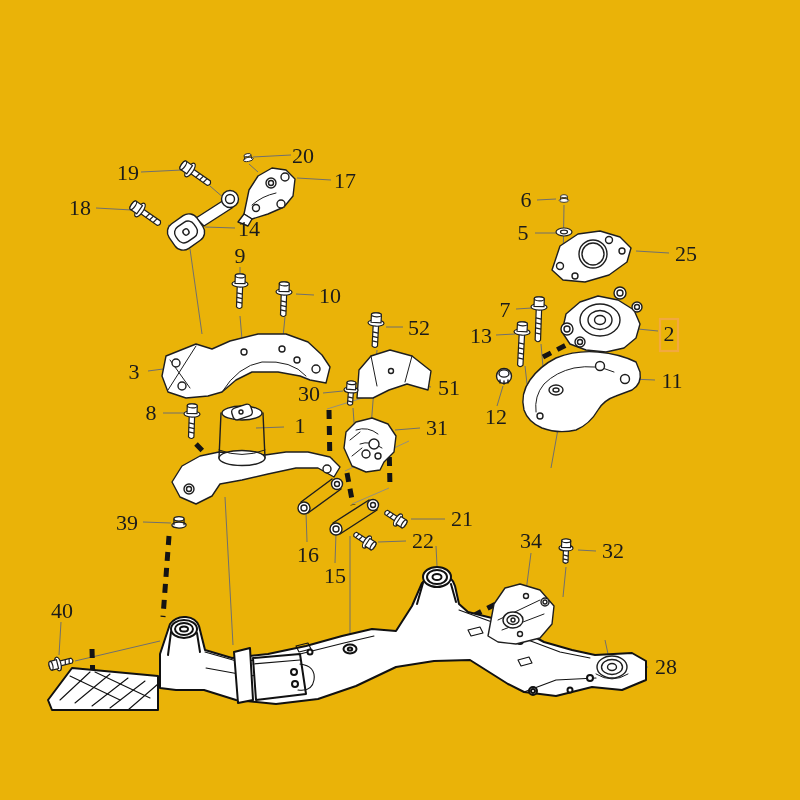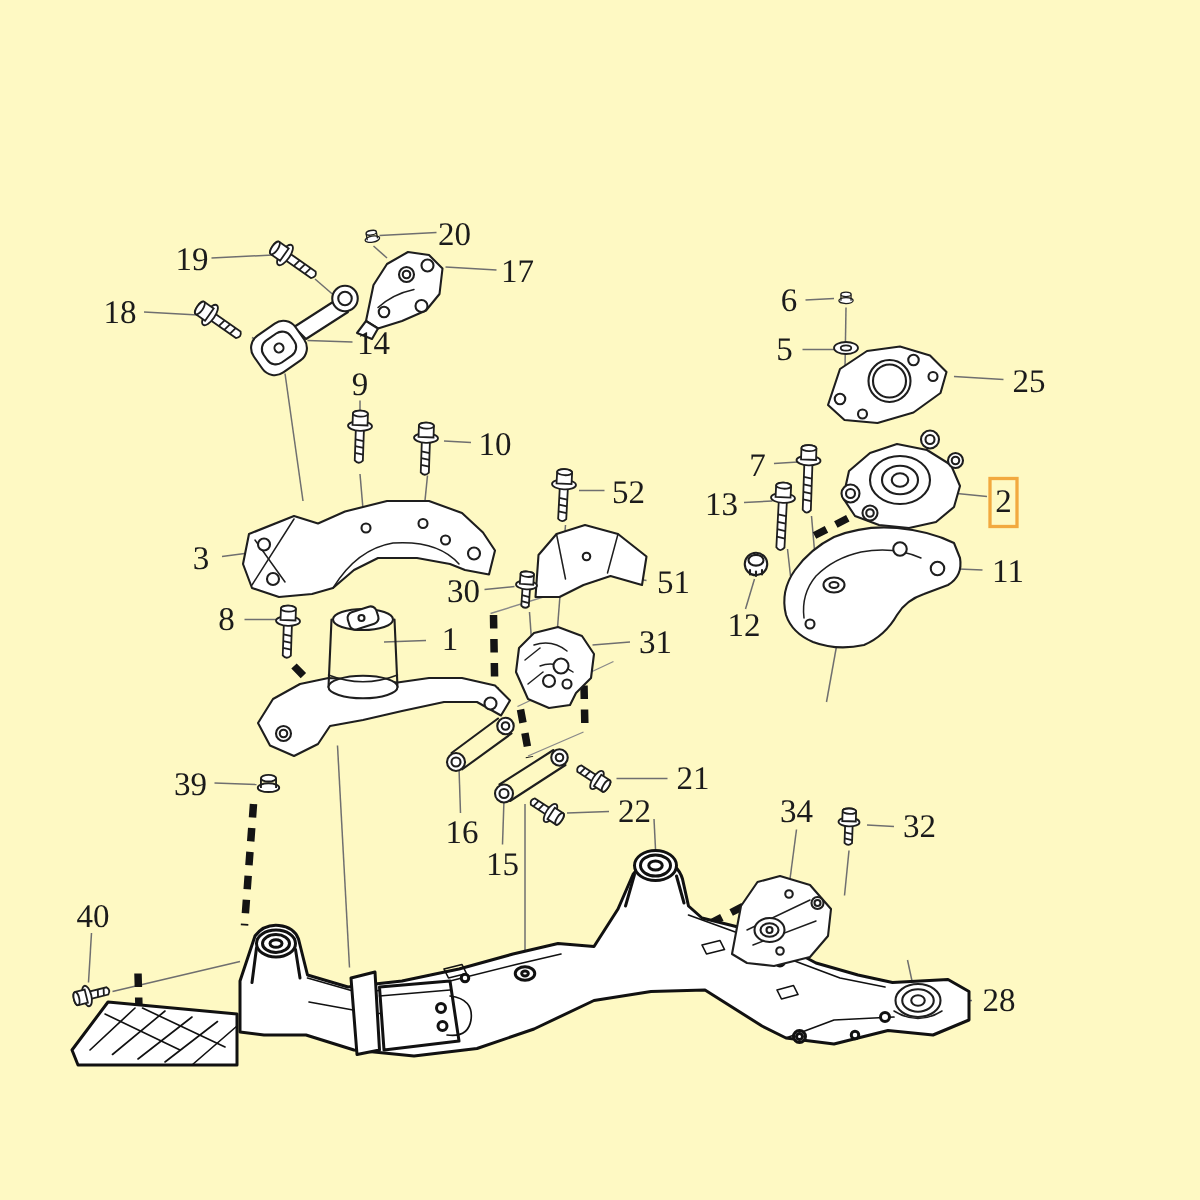--- a/index.html
+++ b/index.html
@@ -1,16 +1,16 @@
 <!DOCTYPE html>
 <html><head>
 <meta charset="utf-8">
 <style>
   html,body{margin:0;padding:0;background:#ffffff;}
-  #stage{position:relative;width:800px;height:800px;background:#fef9c3;overflow:hidden;}
+  #stage{position:relative;width:800px;height:800px;background:#eab308;overflow:hidden;}
   svg{position:absolute;left:0;top:0;}
   .callout{font-family:"Liberation Serif","DejaVu Serif",serif;font-size:22px;fill:#1b1b1b;text-anchor:middle;cursor:pointer;}
   .leader{stroke:#6f6f6f;stroke-width:1;fill:none;}
   .proj{stroke:#8a8a8a;stroke-width:0.9;fill:none;}
   .dashline{stroke:#141414;stroke-width:5;fill:none;stroke-dasharray:9 7;}
   .part{stroke:#1e1e1e;stroke-width:1.4;fill:#ffffff;stroke-linejoin:round;stroke-linecap:round;}
   .part .thin{stroke-width:1;fill:none;}
   .frame{stroke:#111111;stroke-width:2;fill:#ffffff;stroke-linejoin:round;stroke-linecap:round;}
   .frame .thin{stroke-width:1.1;fill:none;}
   .hl{fill:none;stroke-width:2.2;}

